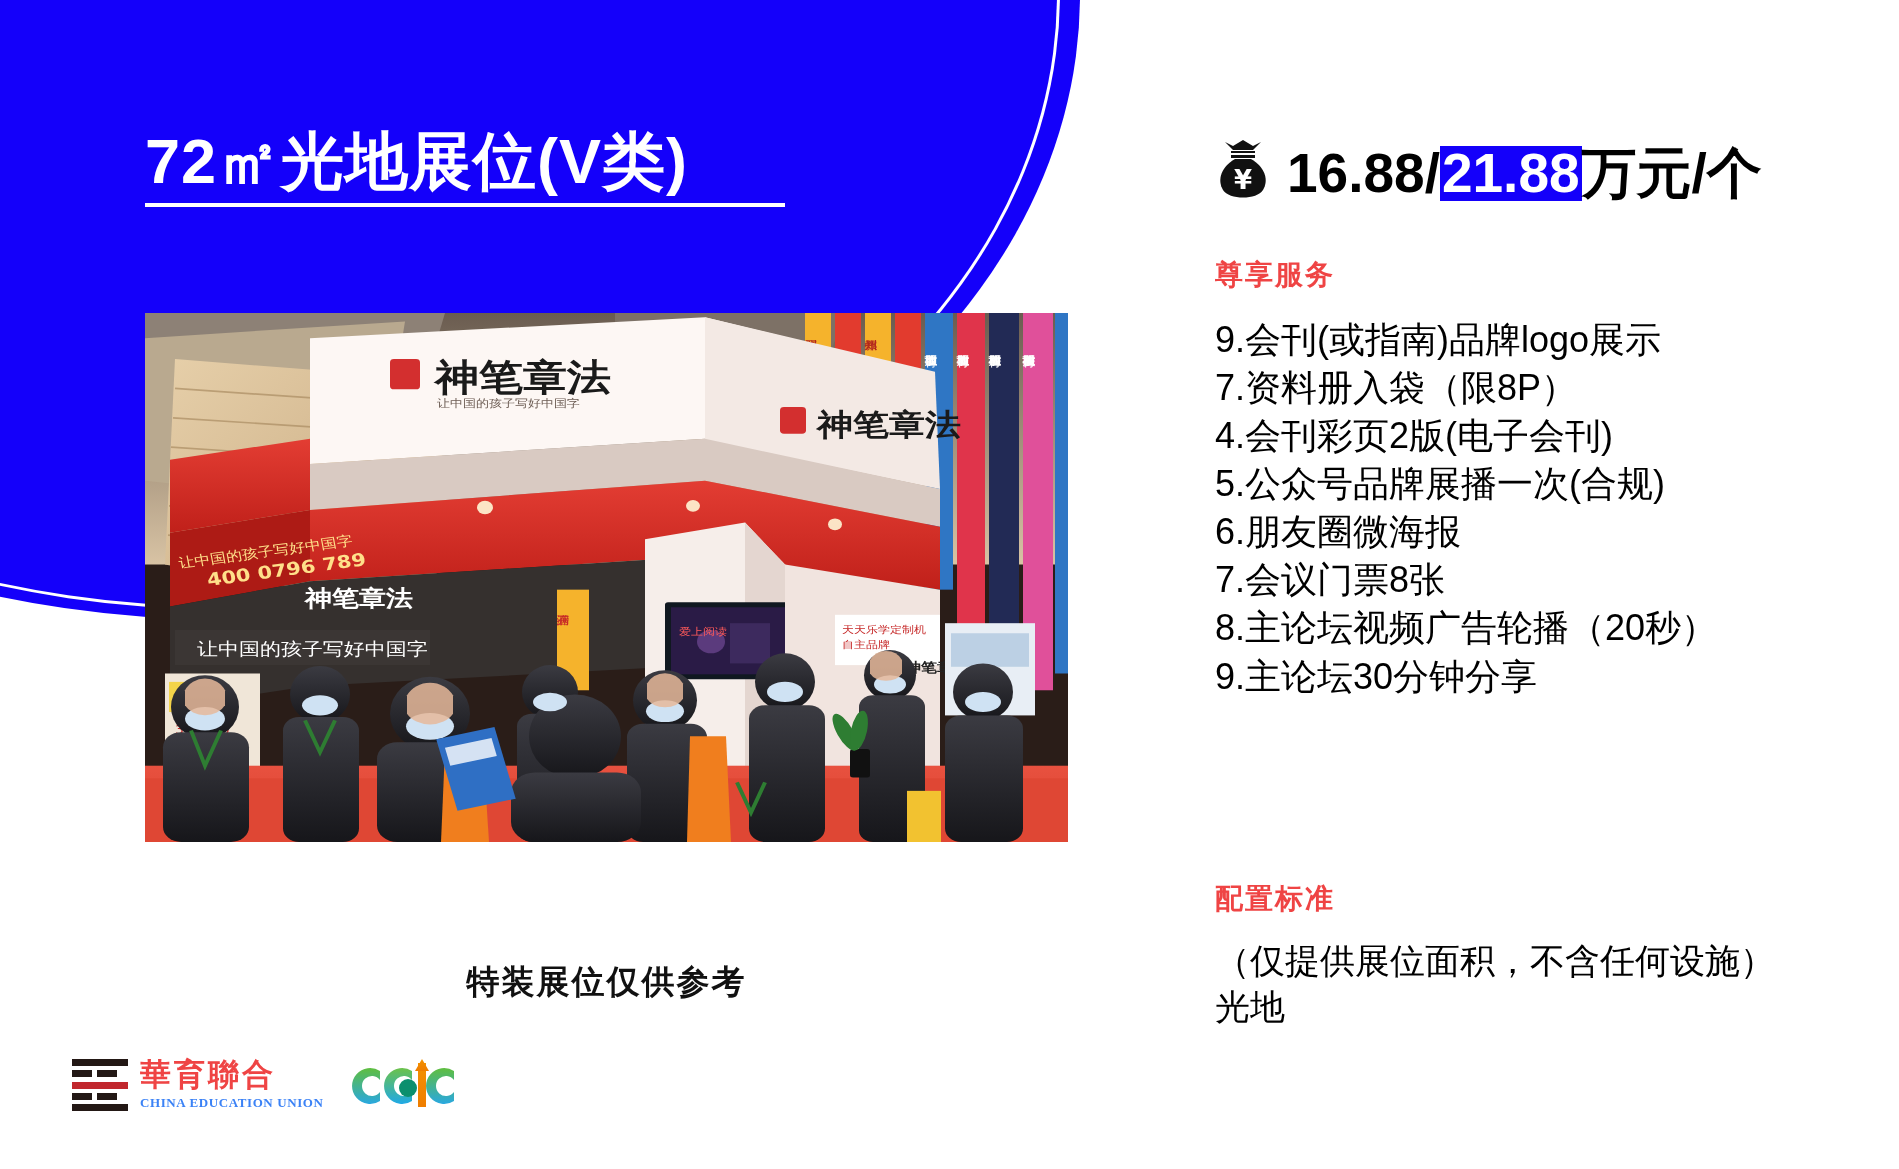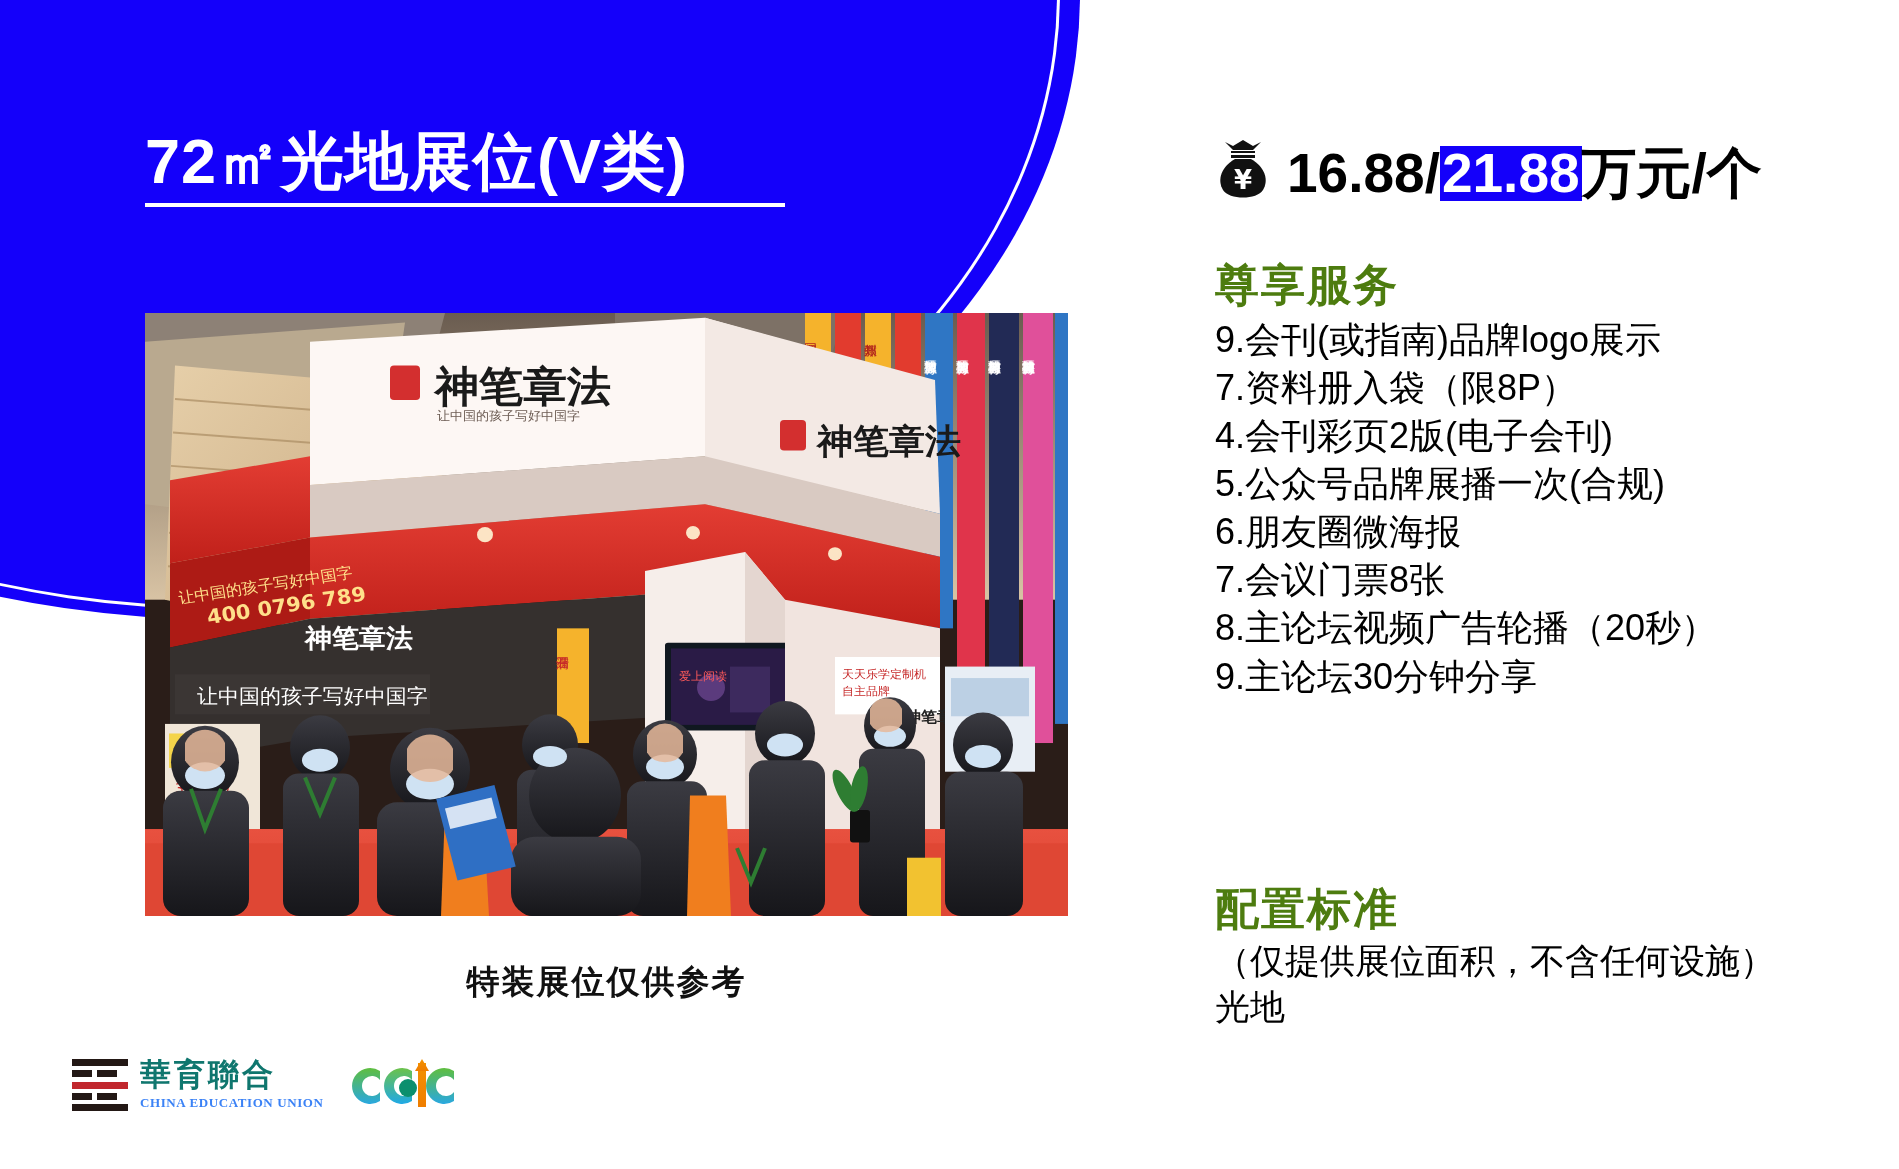--- a/index.html
+++ b/index.html
@@ -45,21 +45,21 @@
   .title-rule{
     margin-top:9px;
     width:640px;height:4px;
     background:#ffffff;
   }
 
   
   .photo{
     position:absolute;
     left:145px;top:313px;
-    width:923px;height:603px;
+    width:923px;height:529px;
     overflow:hidden;
     background:#2a1d18;
     z-index:6;
   }
   .photo svg{display:block;width:100%;height:100%;}
 
   .photo-caption{
     position:absolute;
     left:145px;top:960px;width:923px;
     text-align:center;
@@ -79,21 +79,21 @@
     width:56px;height:52px;
     display:flex;flex-direction:column;justify-content:space-between;
   }
   .ceu-row{display:flex;gap:5px;height:7px;}
   .ceu-row i{display:block;height:7px;background:#231815;}
   .ceu-row i.s{width:20px;}
   .ceu-row i.f{width:56px;}
   .ceu-row.red i{background:#c1272d;}
   .ceu-text{display:flex;flex-direction:column;}
   .ceu-cn{
-    font-size:31px;font-weight:bold;color:#0f766e;letter-spacing:3px;
+    font-size:31px;font-weight:bold;color:#ef4444;letter-spacing:3px;
     font-family:Liberation Sans, sans-serif;line-height:1.05;
   }
   .ceu-en{
     font-size:13px;font-weight:bold;color:#3b82f6;letter-spacing:.6px;
     font-family:"Liberation Serif",serif;margin-top:3px;
   }
   .logo-cetc svg{display:block;}
 
   
   .right{
@@ -110,21 +110,21 @@
     font-size:55px;font-weight:bold;color:#000;
     letter-spacing:0px;line-height:1;
     display:flex;align-items:baseline;
   }
   .price-text .hl{
     background:#1400fa;color:#ffffff;
     padding:0 2px;
   }
   .sec-title{
     position:absolute;left:0;
-    font-size:44px;font-weight:bold;color:#4d7c0f;letter-spacing:2px;
+    font-size:28px;font-weight:bold;color:#ef4444;letter-spacing:2px;
   }
   #svc-title{top:256px;}
   #cfg-title{top:880px;}
   .svc-list{
     position:absolute;left:0;top:316px;
     list-style:none;margin:0;padding:0;
   }
   .svc-list li{
     font-size:36px;color:#000;line-height:1.28;
     white-space:nowrap;

